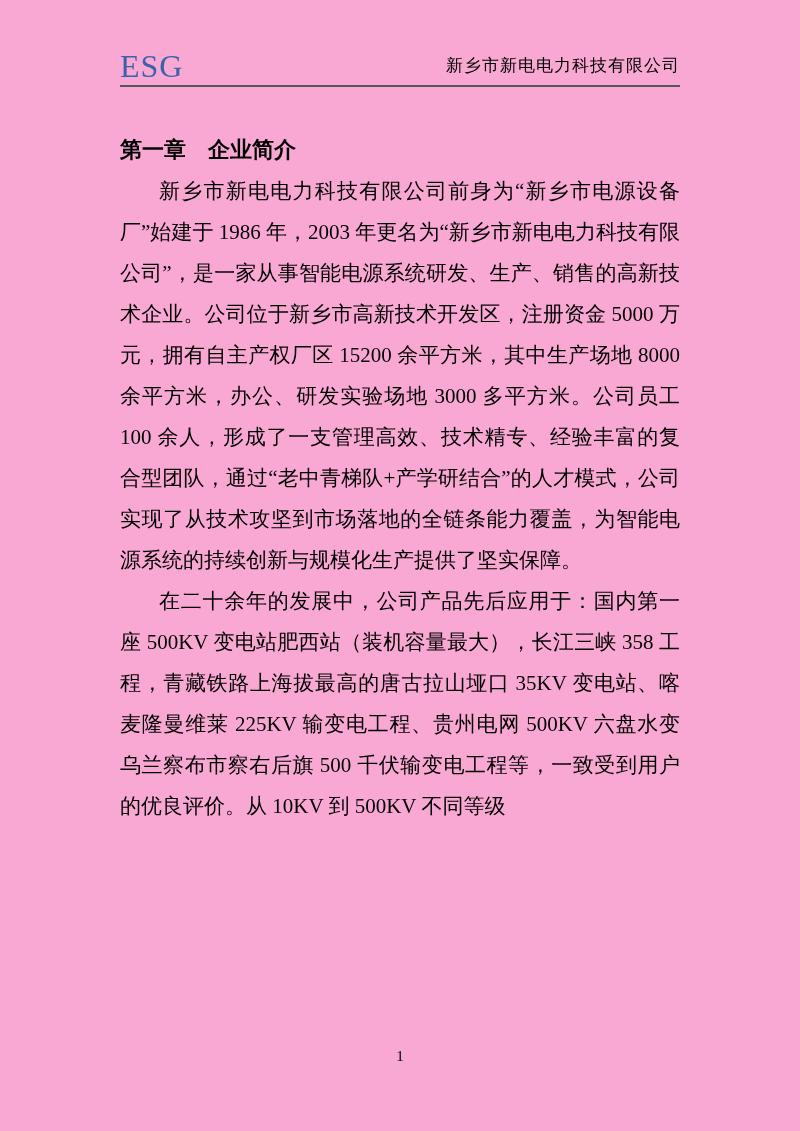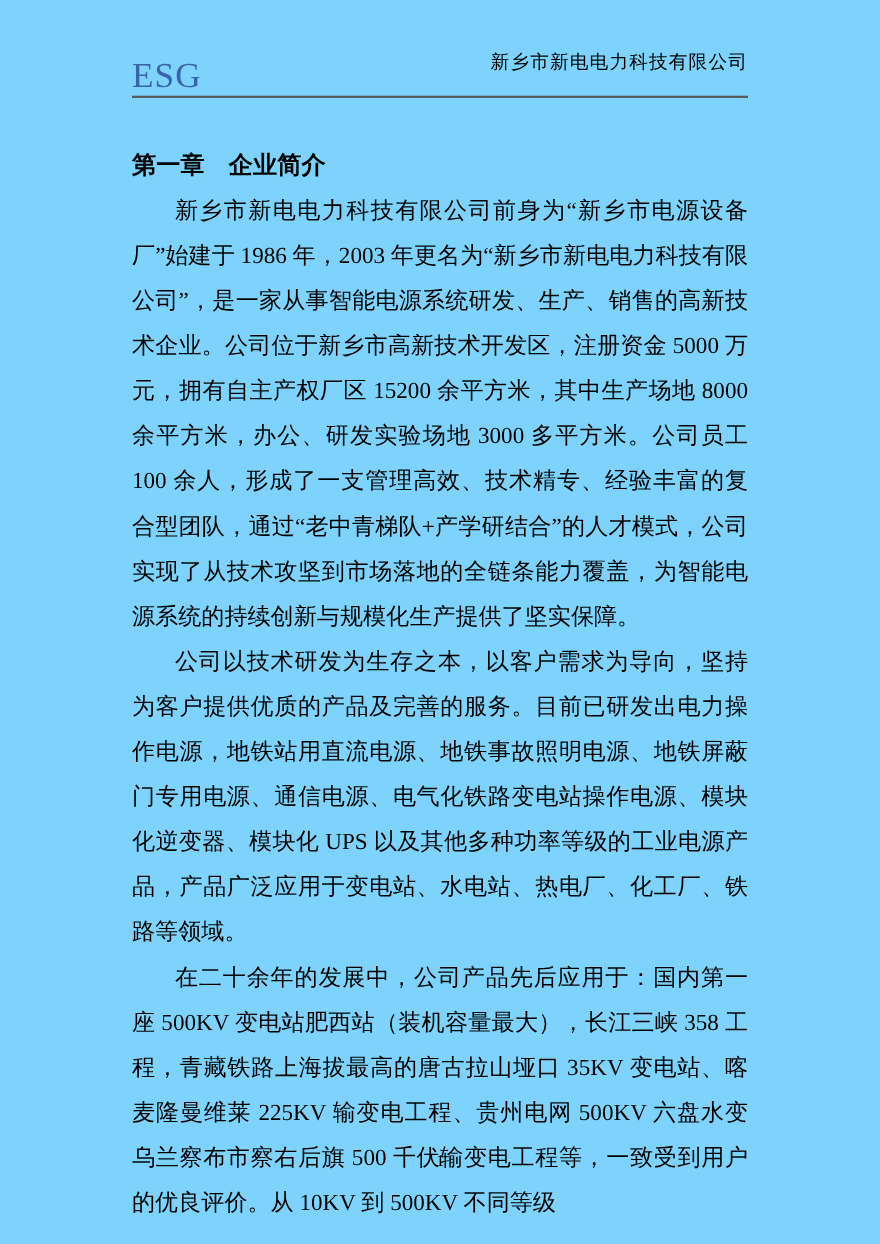--- a/index.html
+++ b/index.html
@@ -4,21 +4,21 @@
 <style>
   html, body {
     margin: 0;
     padding: 0;
     background: #ffffff;
   }
   .page {
     position: relative;
     width: 800px;
     height: 1131px;
-    background: #7dd3fc;
+    background: #f9a8d4;
     overflow: hidden;
     font-family: "Liberation Serif", "DejaVu Serif", serif;
     color: #000000;
   }
   .header {
     position: absolute;
     top: 48px;
     left: 120px;
     width: 560px;
     display: flex;
@@ -31,21 +31,21 @@
     font-family: "Liberation Serif", "DejaVu Serif", serif;
     font-size: 32px;
     line-height: 36px;
     letter-spacing: 1px;
     color: #3b62ac;
     font-weight: 500;
   }
   .company {
     font-size: 17px;
     line-height: 17px;
-    padding-bottom: 21px;
+    padding-bottom: 10px;
     color: #000000;
     letter-spacing: 1px;
   }
   .title {
     position: absolute;
     top: 132px;
     left: 120px;
     margin: 0;
     font-family: "Liberation Sans", "DejaVu Sans", sans-serif;
     font-weight: 700;
@@ -84,21 +84,20 @@
 
   <div class="header">
     <span class="logo" style="color: rgb(59, 98, 172);">ESG</span>
     <span class="company">新乡市新电电力科技有限公司</span>
   </div>
 
   <h1 class="title">第一章　企业简介</h1>
 
   <div class="content">
     <p>新乡市新电电力科技有限公司前身为“新乡市电源设备厂”始建于 1986 年，2003 年更名为“新乡市新电电力科技有限公司”，是一家从事智能电源系统研发、生产、销售的高新技术企业。公司位于新乡市高新技术开发区，注册资金 5000 万元，拥有自主产权厂区 15200 余平方米，其中生产场地 8000 余平方米，办公、研发实验场地 3000 多平方米。公司员工 100 余人，形成了一支管理高效、技术精专、经验丰富的复合型团队，通过“老中青梯队+产学研结合”的人才模式，公司实现了从技术攻坚到市场落地的全链条能力覆盖，为智能电源系统的持续创新与规模化生产提供了坚实保障。</p>
-    <p>公司以技术研发为生存之本，以客户需求为导向，坚持为客户提供优质的产品及完善的服务。目前已研发出电力操作电源，地铁站用直流电源、地铁事故照明电源、地铁屏蔽门专用电源、通信电源、电气化铁路变电站操作电源、模块化逆变器、模块化 UPS 以及其他多种功率等级的工业电源产品，产品广泛应用于变电站、水电站、热电厂、化工厂、铁路等领域。</p>
     <p>在二十余年的发展中，公司产品先后应用于：国内第一座 500KV 变电站肥西站（装机容量最大），长江三峡 358 工程，青藏铁路上海拔最高的唐古拉山垭口 35KV 变电站、喀麦隆曼维莱 225KV 输变电工程、贵州电网 500KV 六盘水变乌兰察布市察右后旗 500 千伏输变电工程等，一致受到用户的优良评价。从 10KV 到 500KV 不同等级</p>
   </div>
 
   <div class="footer">
     <span>1</span>
   </div>
 
 </div>
 
 </body></html>

